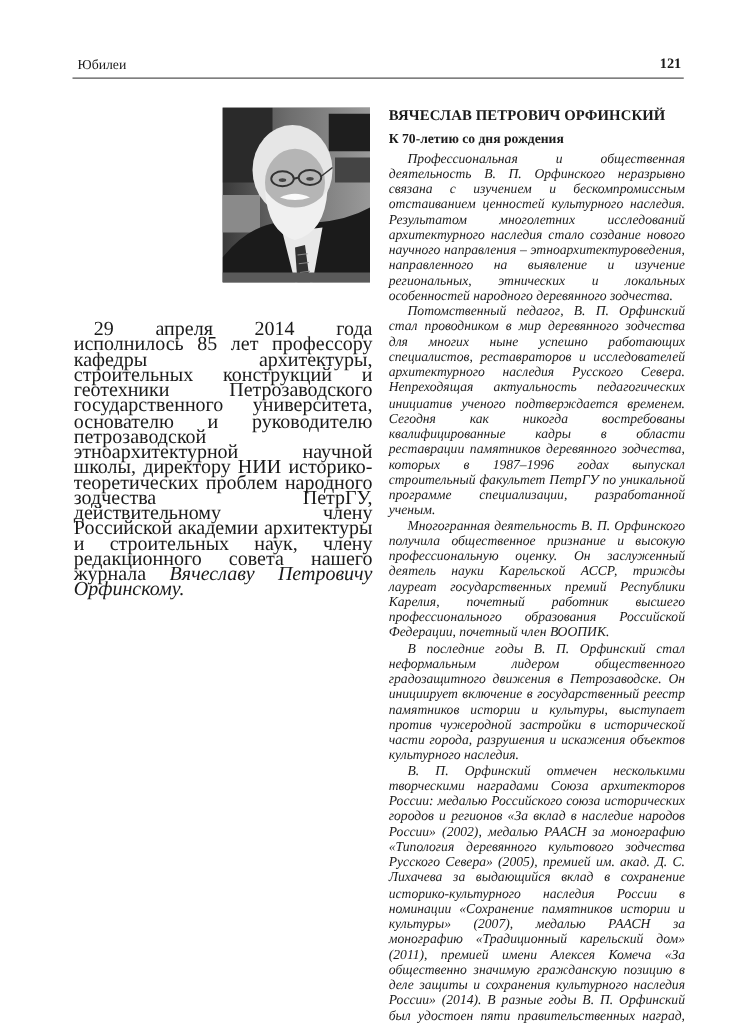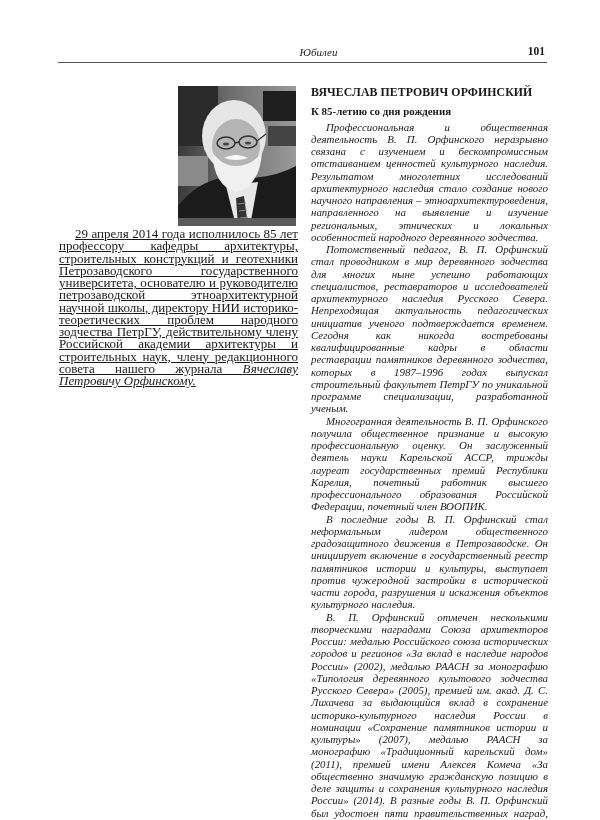--- a/index.html
+++ b/index.html
@@ -1,45 +1,45 @@
 <!DOCTYPE html>
 <html><head>
 <meta charset="utf-8">
 <style>
   html, body { margin: 0; padding: 0; background: #ffffff; }
   body { width: 600px; height: 820px; position: relative; overflow: hidden;
          font-family: "Liberation Serif", "DejaVu Serif", serif; color: #1a1a1a; }
   .running-head { position: absolute; left: 58px; top: 44px; width: 489px; height: 18px; }
-  .running-head .section { position: absolute; left: 16px; width: 100%; text-align: center;
-         font-size: 11px; top: 2px; font-style: italic; }
+  .running-head .section { position: absolute; left: 4px; width: 100%; text-align: left;
+         font-size: 11px; top: 2px; }
   .running-head .pageno { position: absolute; right: 2px; top: 1px; font-size: 11.5px; font-weight: bold; }
   .rule { position: absolute; left: 58px; top: 62px; width: 489px; height: 0;
           border-top: 1px solid #555; }
 
   .photo { position: absolute; left: 178px; top: 86px; width: 118px; height: 140px;
            overflow: hidden; background: #777; }
   .photo svg { display: block; }
 
-  .left-col { position: absolute; left: 59px; top: 228px; width: 239px;
-              font-size: 13px; line-height: 12.25px; text-align: justify; hyphens: auto; text-decoration: underline; }
+  .left-col { position: absolute; left: 59px; top: 258px; width: 239px;
+              font-size: 16px; line-height: 12.25px; text-align: justify; hyphens: auto; }
   .left-col p { margin: 0; text-indent: 16px; }
   .left-col em { font-style: italic; }
 
   .right-col { position: absolute; left: 311px; top: 86px; width: 237px;
                font-size: 10.9px; line-height: 12.25px; text-align: justify; hyphens: auto; }
   .right-col h1 { margin: 0 0 7px 0; font-size: 11.8px; font-weight: bold; letter-spacing: 0.1px; text-align: left; }
   .right-col h2 { margin: 0 0 3px 0; font-size: 10.9px; font-weight: bold; text-align: left; }
   .right-col p { margin: 0; text-indent: 15px; font-style: italic; }
 </style>
 </head>
 <body>
 
 <div class="running-head">
   <span class="section">Юбилеи</span>
-  <span class="pageno">101</span>
+  <span class="pageno">121</span>
 </div>
 <div class="rule"></div>
 
 <div class="photo" title="Portrait of Vyacheslav Petrovich Orfinsky — elderly man with white hair and beard, wearing glasses, dark suit and tie">
   <svg width="118" height="140" viewBox="0 0 118 140">
     <defs>
       <linearGradient id="bg" x1="0" y1="0" x2="1" y2="0">
         <stop offset="0" stop-color="#3a3a3a"></stop>
         <stop offset="0.45" stop-color="#6e6e6e"></stop>
         <stop offset="1" stop-color="#9a9a9a"></stop>
@@ -77,19 +77,19 @@
     <rect x="0" y="132" width="118" height="8" fill="#5a5a5a"></rect>
   </svg>
 </div>
 
 <div class="left-col">
   <p><span>29 апреля 2014 года исполнилось 85 лет профессору кафедры архитектуры, строительных конструкций и геотехники Петрозаводского государственного университета, основателю и руководителю петрозаводской этноархитектурной научной школы, директору НИИ историко-теоретических проблем народного зодчества ПетрГУ, действительному члену Российской академии архитектуры и строительных наук, члену редакционного совета нашего журнала </span><em>Вячеславу Петровичу Орфинскому.</em></p>
 </div>
 
 <div class="right-col">
   <h1>ВЯЧЕСЛАВ ПЕТРОВИЧ ОРФИНСКИЙ</h1>
-  <h2>К 85-летию со дня рождения</h2>
+  <h2>К 70-летию со дня рождения</h2>
   <p>Профессиональная и общественная деятельность В. П. Орфинского неразрывно связана с изучением и бескомпромиссным отстаиванием ценностей культурного наследия. Результатом многолетних исследований архитектурного наследия стало создание нового научного направления – этноархитектуроведения, направленного на выявление и изучение региональных, этнических и локальных особенностей народного деревянного зодчества.</p>
   <p>Потомственный педагог, В. П. Орфинский стал проводником в мир деревянного зодчества для многих ныне успешно работающих специалистов, реставраторов и исследователей архитектурного наследия Русского Севера. Непреходящая актуальность педагогических инициатив ученого подтверждается временем. Сегодня как никогда востребованы квалифицированные кадры в области реставрации памятников деревянного зодчества, которых в 1987–1996 годах выпускал строительный факультет ПетрГУ по уникальной программе специализации, разработанной ученым.</p>
   <p>Многогранная деятельность В. П. Орфинского получила общественное признание и высокую профессиональную оценку. Он заслуженный деятель науки Карельской АССР, трижды лауреат государственных премий Республики Карелия, почетный работник высшего профессионального образования Российской Федерации, почетный член ВООПИК.</p>
   <p>В последние годы В. П. Орфинский стал неформальным лидером общественного градозащитного движения в Петрозаводске. Он инициирует включение в государственный реестр памятников истории и культуры, выступает против чужеродной застройки в исторической части города, разрушения и искажения объектов культурного наследия.</p>
   <p>В. П. Орфинский отмечен несколькими творческими наградами Союза архитекторов России: медалью Российского союза исторических городов и регионов «За вклад в наследие народов России» (2002), медалью РААСН за монографию «Типология деревянного культового зодчества Русского Севера» (2005), премией им. акад. Д. С. Лихачева за выдающийся вклад в сохранение историко-культурного наследия России в номинации «Сохранение памятников истории и культуры» (2007), медалью РААСН за монографию «Традиционный карельский дом» (2011), премией имени Алексея Комеча «За общественно значимую гражданскую позицию в деле защиты и сохранения культурного наследия России» (2014). В разные годы В. П. Орфинский был удостоен пяти правительственных наград, последней – ордена Дружбы – в 2010 году.</p>
 </div>
 
 </body></html>

